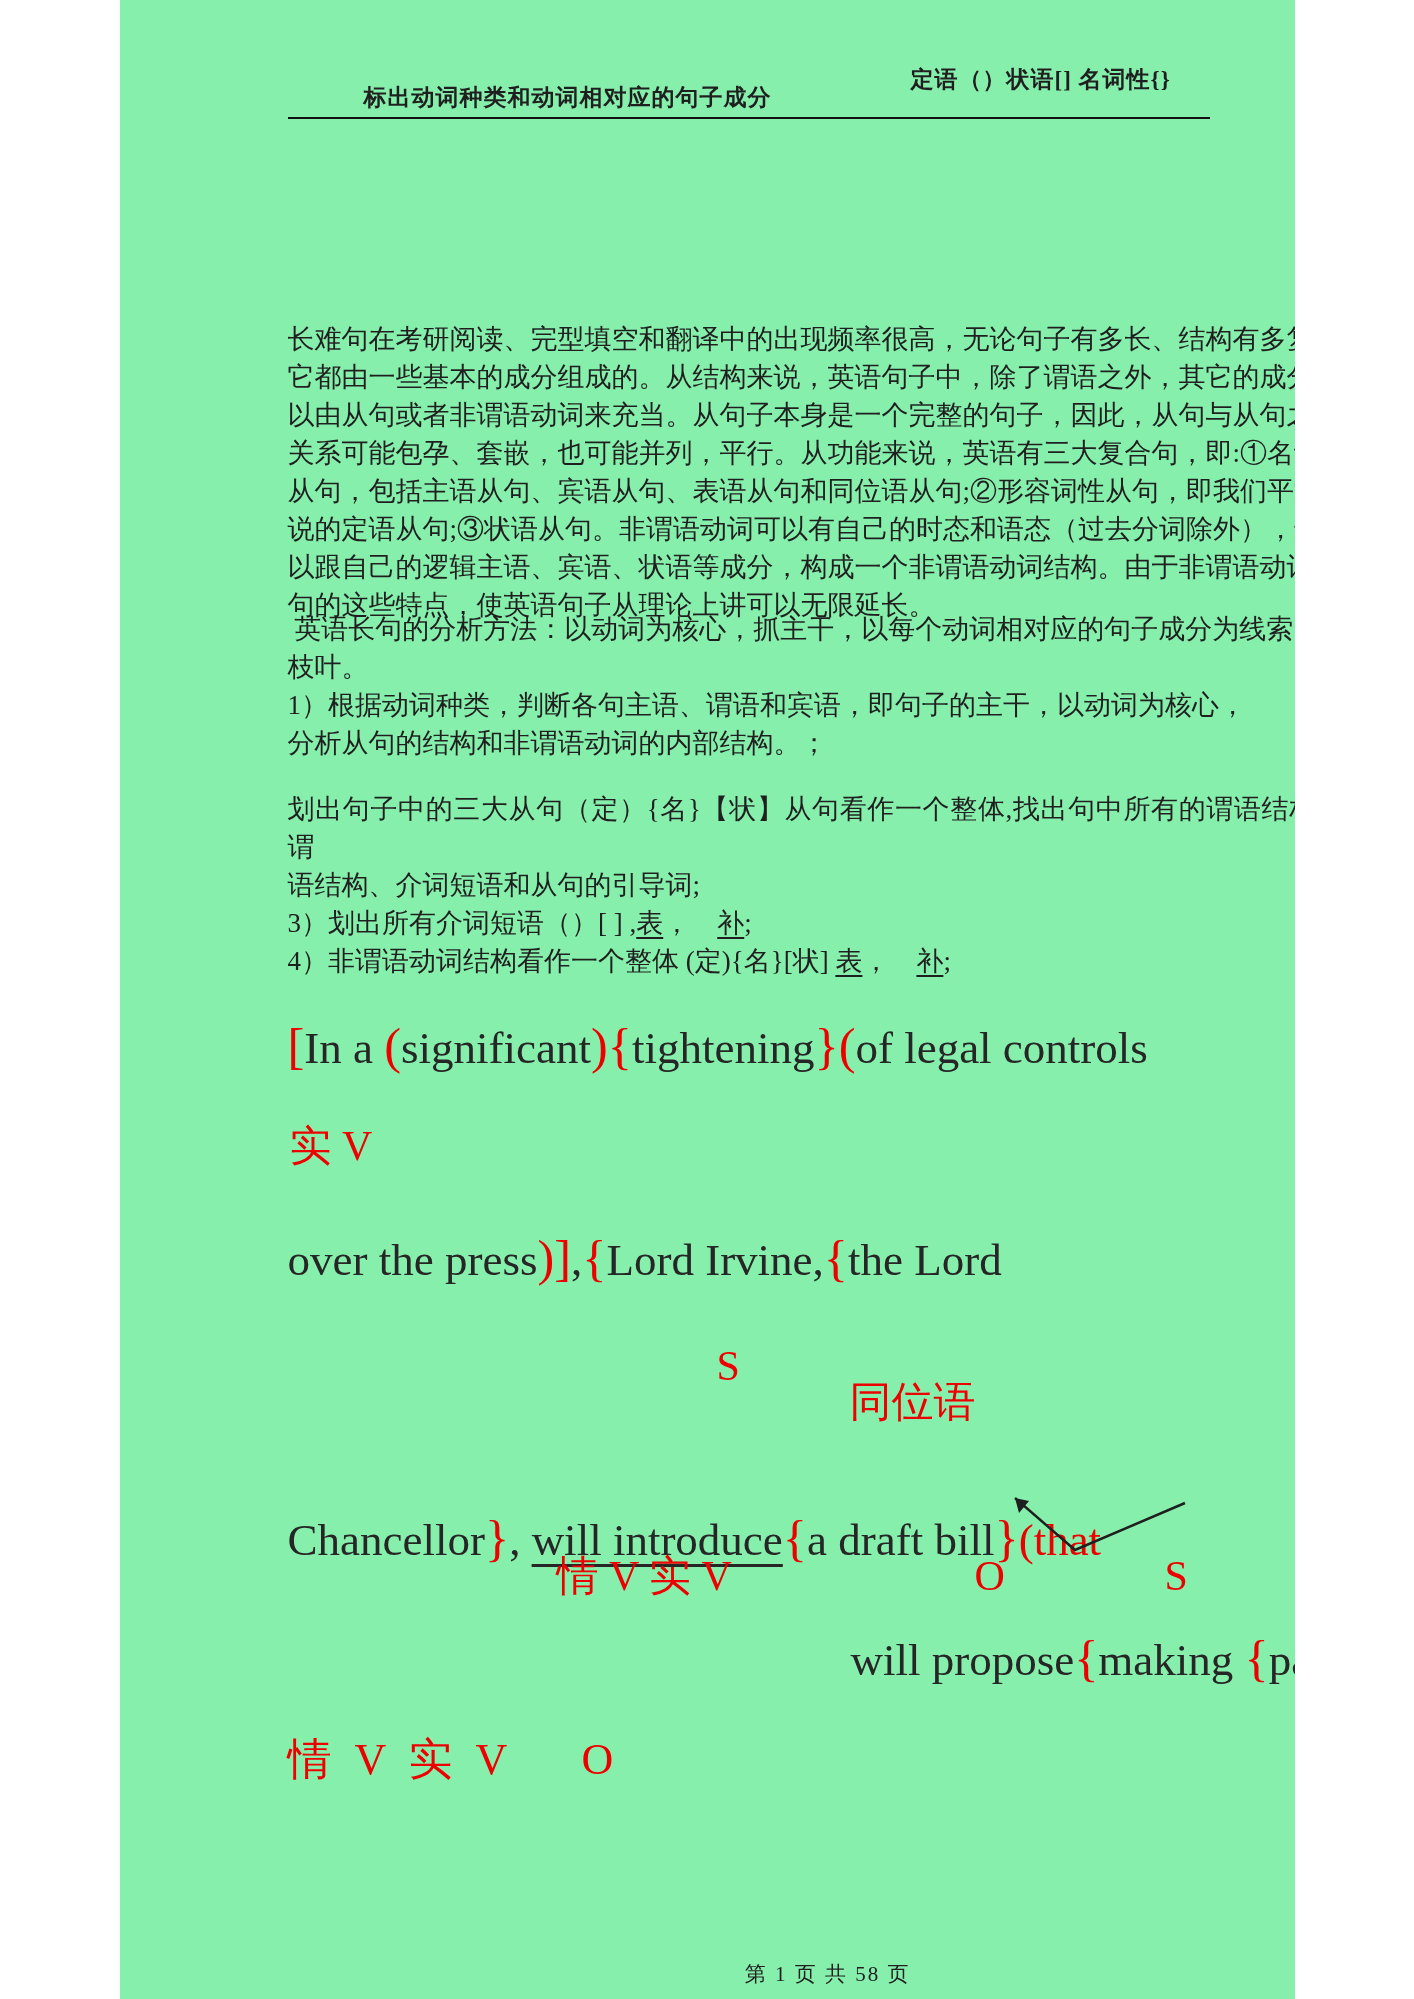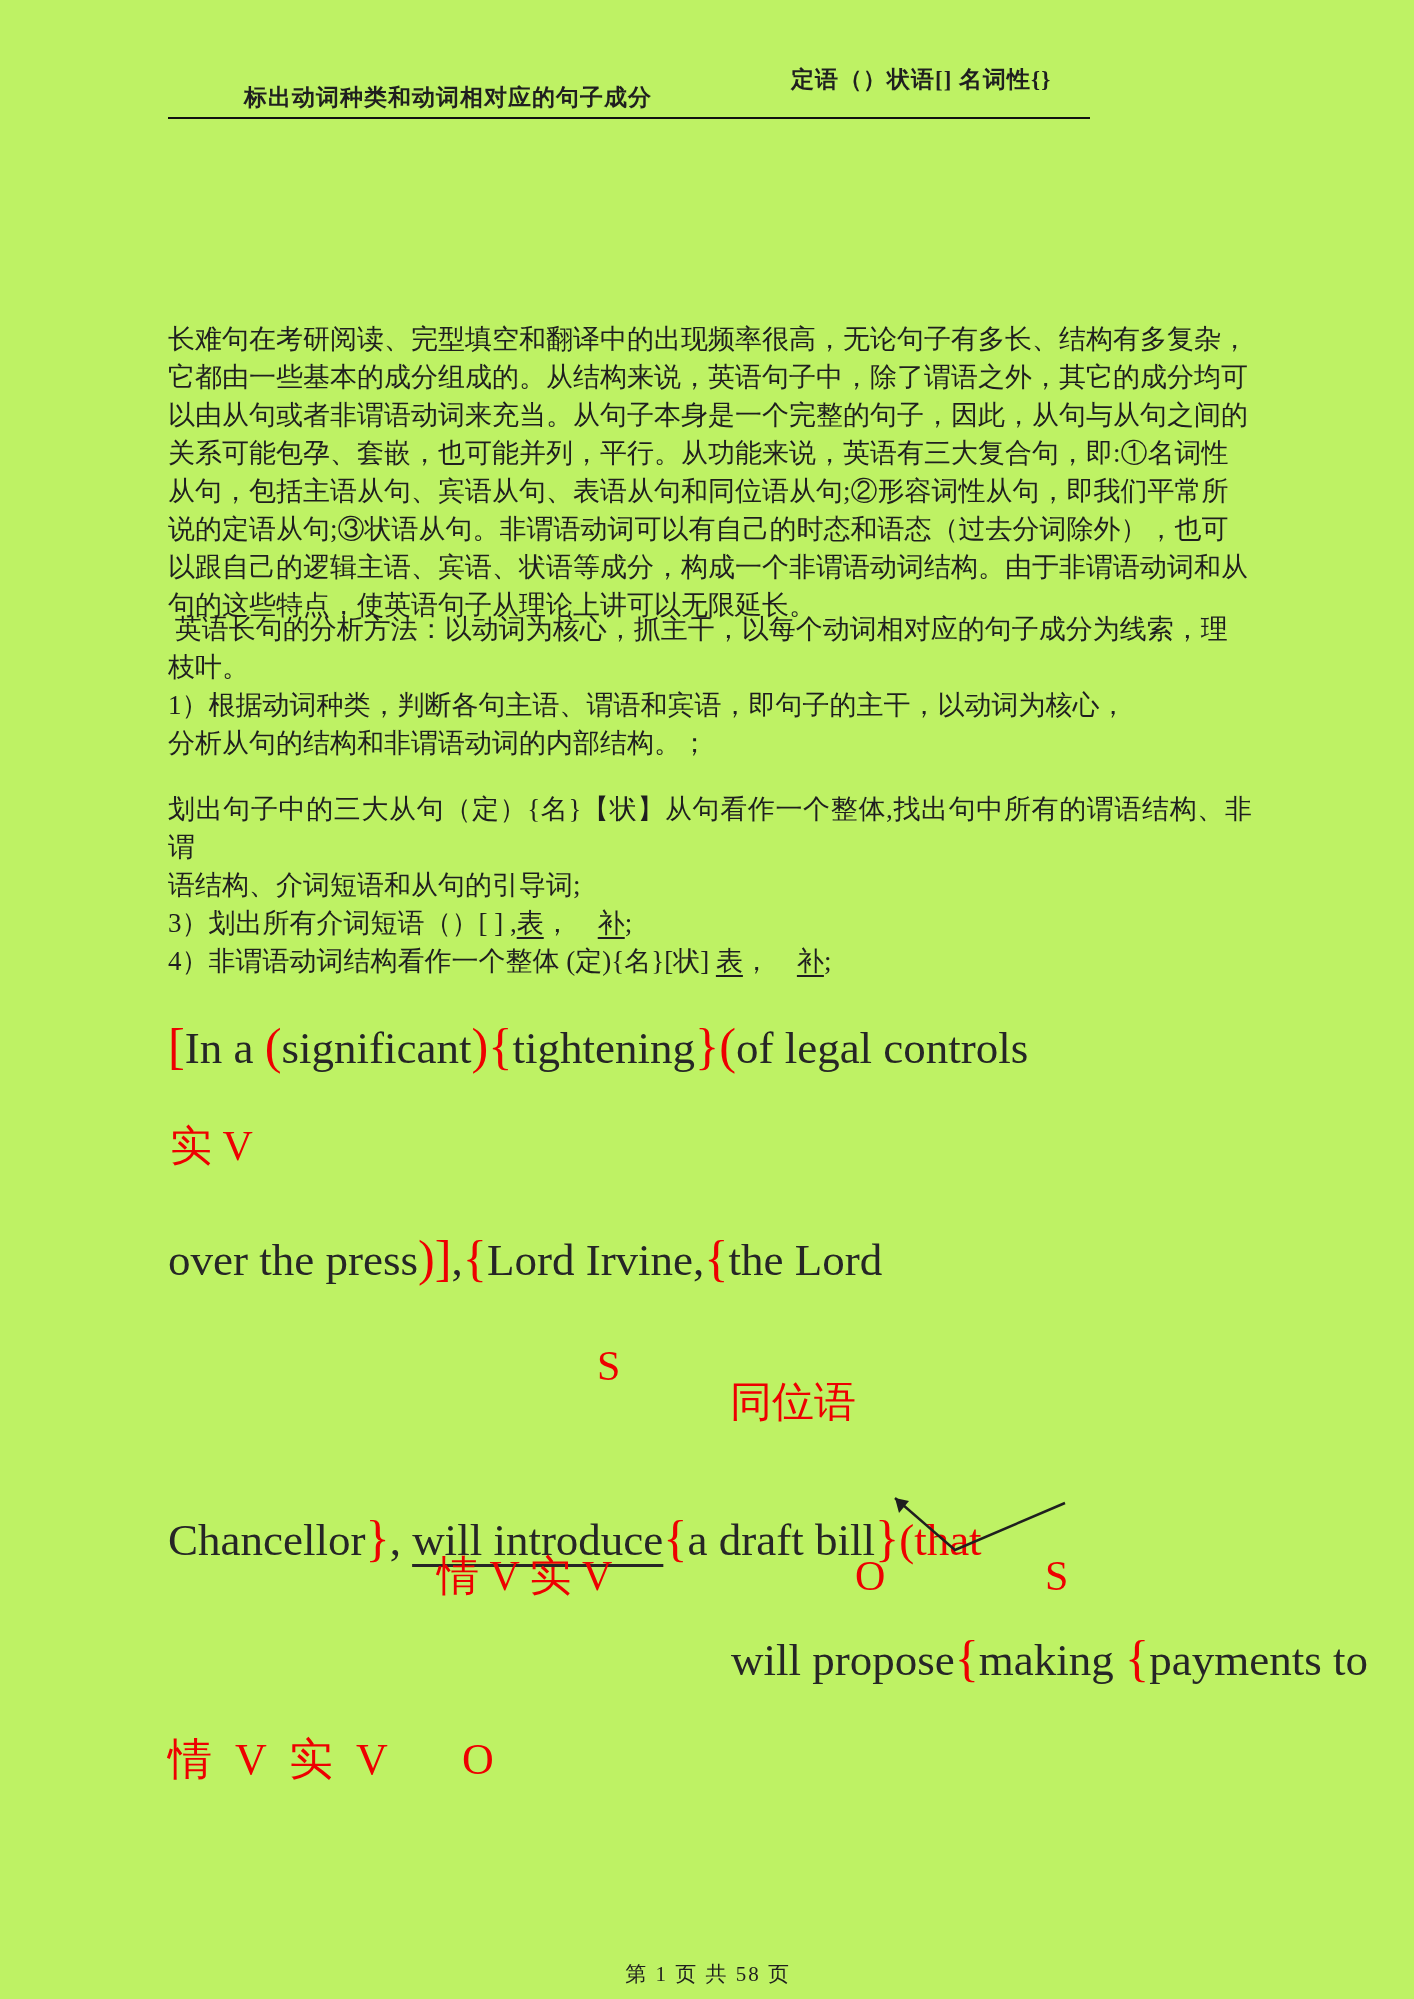--- a/index.html
+++ b/index.html
@@ -1,23 +1,23 @@
 <!DOCTYPE html>
 <html><head>
 <meta charset="utf-8">
 <style>
   * { margin: 0; padding: 0; box-sizing: border-box; }
   html, body { background: #ffffff; }
   body { font-family: "Liberation Serif", "DejaVu Serif", serif; }
   .page {
     position: relative;
-    width: 1414px;
+    width: 1175px;
     height: 1999px;
     margin: 0 auto;
-    background: #bef264;
+    background: #86efac;
     overflow: hidden;
     color: #1f1f1f;
   }
   
   .hdr-left {
     position: absolute; left: 244px; top: 82px;
     font-size: 23px; font-weight: bold; letter-spacing: 1px;
   }
   .hdr-right {
     position: absolute; left: 791px; top: 64px;

